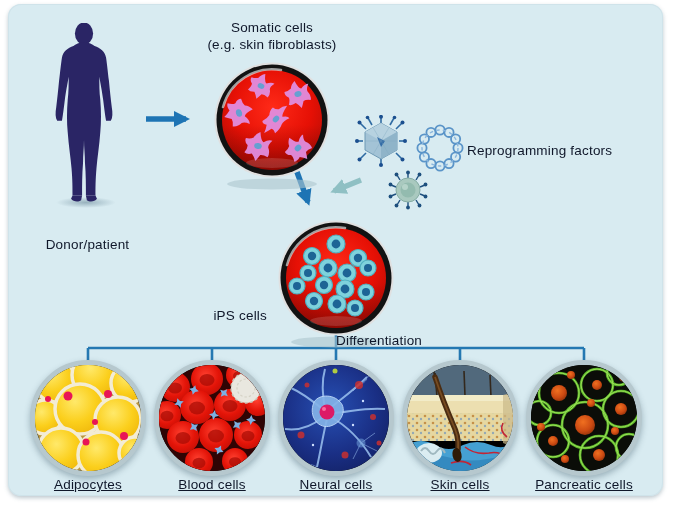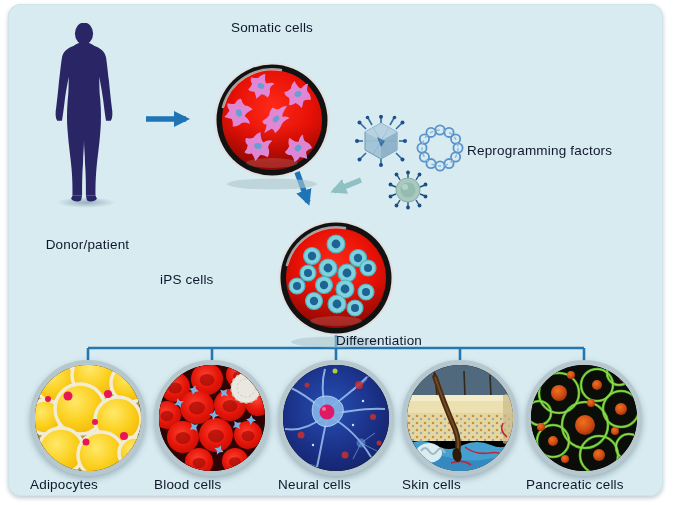--- a/index.html
+++ b/index.html
@@ -11,32 +11,32 @@
     position:absolute;left:8px;top:4px;width:655px;height:492px;
     background:#d8ebf1;border-radius:13px;
     box-shadow:0 2px 4px rgba(110,135,148,.45), inset 0 0 0 1px #cfe3ea;
   }
   .abs{position:absolute;}
   .lbl{
     position:absolute;color:#0f172a;font-size:13.5px;line-height:17px;
     letter-spacing:.2px;white-space:nowrap;
   }
   .center{text-align:center;}
-  .right{text-align:left;}
+  .right{text-align:right;margin-top:36px;}
   .figure-shadow{
     position:absolute;left:56px;top:197px;width:60px;height:11px;border-radius:50%;
     background:radial-gradient(ellipse at center, rgba(130,158,172,.75), rgba(130,158,172,0) 70%);
   }
   .cell-circle{
     position:absolute;top:360px;width:106px;height:106px;border-radius:50%;
     border:5px solid #b6c8ce;overflow:hidden;
     box-shadow:0 3px 6px rgba(40,70,85,.35);
     background:#000;
   }
-  .cell-label{position:absolute;top:476px;width:116px;text-align:left;}
+  .cell-label{position:absolute;top:476px;width:116px;text-align:center;text-decoration:underline;}
   svg{display:block;}
 </style>
 </head>
 <body>
 
 <div class="panel"></div>
 
 <svg class="abs" style="left:0;top:0" width="673" height="505" viewBox="0 0 673 505">
   <defs>
     <marker id="mblue" markerUnits="userSpaceOnUse" markerWidth="18" markerHeight="16" refX="12" refY="8" orient="auto">
@@ -478,20 +478,21 @@
         <circle cx="93" cy="12" r="5"></circle>
       <circle cx="60" cy="38" r="4"></circle>
         <circle cx="84" cy="66" r="4"></circle>
         <circle cx="34" cy="94" r="4"></circle>
     </g>
   </svg>
 </div>
 
 <div class="lbl center" style="left:182px;top:19px;width:180px">
   <div>Somatic cells</div>
+  <div>(e.g. skin fibroblasts)</div>
 </div>
 
 <div class="lbl center" style="left:30px;top:236px;width:115px">Donor/patient</div>
 
 <div class="lbl" style="left:467px;top:142px">
   <div>Reprogramming factors</div>
 </div>
 
 <div class="lbl right" style="left:160px;top:271px;width:107px">iPS cells</div>
 

